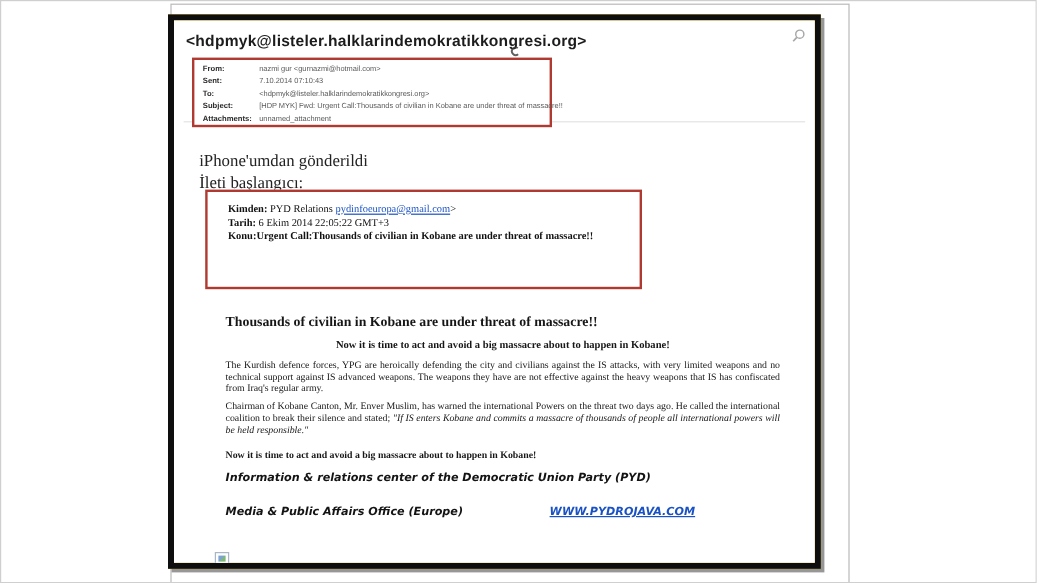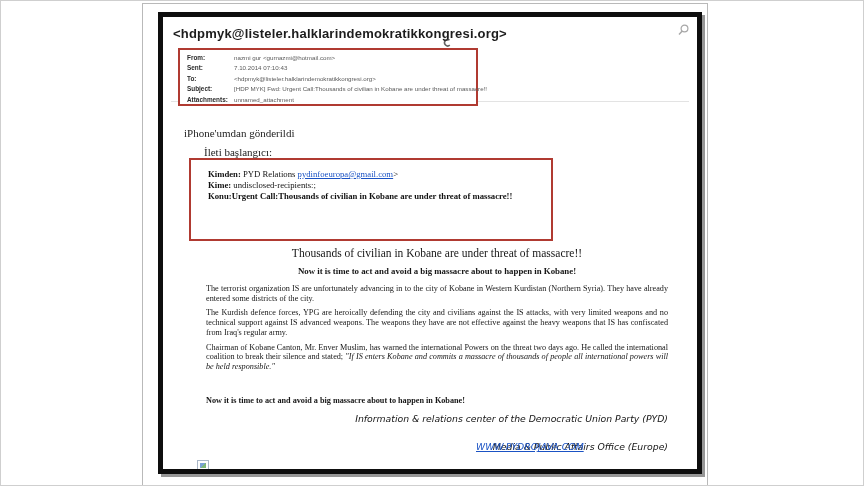--- a/index.html
+++ b/index.html
@@ -12,21 +12,21 @@
   }
 
   
   .page-guide {
     position: absolute; left: 141px; top: 2px; width: 566px; height: 500px;
     border: 1px solid #b9b9b9; background: #ffffff;
   }
 
   
   .frame {
-    position: absolute; left: 157px; top: 11px; width: 544px; height: 462px;
+    position: absolute; left: 139px; top: 11px; width: 544px; height: 462px;
     border: 5px solid #0e0e0e; background: #eab308;
     box-shadow: 3px 3px 0 #979797;
   }
   .content { position: relative; width: 100%; height: 100%; overflow: hidden; background: #fff; }
 
   .mail-title {
     position: absolute; left: 10px; top: 9px;
     font-size: 13px; font-weight: bold; color: #1c1c1c; letter-spacing: 0.2px;
     white-space: nowrap;
   }
@@ -39,44 +39,44 @@
     background: #e3e3e3; z-index: 0;
   }
 
   .redbox { border: 2px solid #b03a31; background: #ffffff; position: absolute; z-index: 1; }
 
   .hdr-box { left: 15px; top: 31px; width: 300px; height: 58px; padding: 3px 6px 0 7px; }
   .hdr-row { display: flex; line-height: 10.4px; white-space: nowrap; }
   .hdr-label { width: 47px; flex: 0 0 47px; font-size: 6.4px; font-weight: bold; color: #2b2b2b; }
   .hdr-value { font-size: 6.2px; color: #5a5a5a; }
 
-  .plain-line { position: absolute; font-family: "Liberation Serif", serif; font-size: 11px; color: #222; white-space: nowrap; }
+  .plain-line { position: absolute; font-family: "Liberation Serif", serif; font-size: 14px; color: #222; white-space: nowrap; }
   .iphone-line { left: 21px; top: 110px; }
-  .ileti-line  { left: 21px; top: 129px; margin-left: 20px; }
+  .ileti-line  { left: 21px; top: 129px; }
 
   .fwd-box { left: 26px; top: 141px; width: 364px; height: 83px; padding: 9px 24px 0 17px; }
   .fwd-line { font-family: "Liberation Serif", serif; font-size: 8.7px; line-height: 11.2px; color: #111; white-space: nowrap; }
   .fwd-line b { font-weight: bold; }
   .fwd-line.konu { font-weight: bold; }
   a.mail-link { color: #1a52c4; text-decoration: underline; cursor: pointer; }
 
   .body-flow {
     position: absolute; left: 43px; top: 230px; width: 462px;
     font-family: "Liberation Serif", serif; color: #161616;
   }
-  .body-h1 { text-align: center; font-size: 11.5px; font-weight: normal; margin: 0 0 6px 0; line-height: 13px; }
+  .body-h1 { text-align: left; font-size: 11.5px; font-weight: bold; margin: 16px 0 6px 0; line-height: 13px; }
   .body-h2 { text-align: center; font-size: 8.8px;  font-weight: bold; margin: 0 0 8px 0;  line-height: 10px; }
   .body-p  { font-size: 8.2px; line-height: 9.7px; text-align: justify; margin-bottom: 5px; }
   .body-p .quote { font-style: italic; }
-  .body-p.quote-para { margin-bottom: 24px; }
+  .body-p.quote-para { margin-bottom: 12px; }
   .body-p.cta { font-weight: bold; margin-top: 2px; margin-bottom: 8px; }
 
   .footer-org, .footer-row {
-    font-family: "DejaVu Sans", sans-serif; font-weight: normal; font-style: italic;
-    font-size: 9.3px; line-height: 12px; color: #141414; white-space: nowrap; text-align: right;
+    font-family: "DejaVu Sans", sans-serif; font-weight: bold; font-style: italic;
+    font-size: 9.3px; line-height: 12px; color: #141414; white-space: nowrap;
   }
   .footer-row { position: relative; margin-top: 16px; }
   .footer-link {
     position: absolute; left: 270px; top: 0;
     color: #1a52c4; text-decoration: underline; cursor: pointer;
   }
 
   .broken-img {
     position: absolute; left: 34px; top: 443px; width: 12px; height: 14px;
     border: 1px solid #a9b6c6; background: #fdfdfd;
@@ -132,30 +132,29 @@
       </div>
 
       <div class="plain-line iphone-line">iPhone'umdan gönderildi</div>
       <div class="plain-line ileti-line">İleti başlangıcı:</div>
 
       <div class="redbox fwd-box">
         <div class="fwd-line">
           <b>Kimden:</b><span> PYD Relations </span><a class="mail-link">pydinfoeuropa@gmail.com</a><span>&gt;</span>
         </div>
         <div class="fwd-line">
-          <b>Kime:</b><span> undisclosed-recipients:;</span>
+          <b>Tarih:</b><span> 6 Ekim 2014 22:05:22 GMT+3</span>
         </div>
         <div class="fwd-line konu">Konu:Urgent Call:Thousands of civilian in Kobane are under threat of massacre!!</div>
       </div>
 
       <div class="body-flow">
         <div class="body-h1">Thousands of civilian in Kobane are under threat of massacre!!</div>
         <div class="body-h2">Now it is time to act and avoid a big massacre about to happen in Kobane!</div>
 
-        <p class="body-p">The terrorist organization IS are unfortunately advancing in to the city of Kobane in Western Kurdistan (Northern Syria). They have already entered some districts of the city.</p>
         <p class="body-p">The Kurdish defence forces, YPG are heroically defending the city and civilians against the IS attacks, with very limited weapons and no technical support against IS advanced weapons. The weapons they have are not effective against the heavy weapons that IS has confiscated from Iraq's regular army.</p>
 
         <p class="body-p quote-para"><span>Chairman of Kobane Canton, Mr. Enver Muslim, has warned the international Powers on the threat two days ago. He called the international coalition to break their silence and stated; </span><span class="quote">"If IS enters Kobane and commits a massacre of thousands of people all international powers will be held responsible."</span></p>
 
         <p class="body-p cta">Now it is time to act and avoid a big massacre about to happen in Kobane!</p>
 
         <div class="footer-org">Information &amp; relations center of the Democratic Union Party (PYD)</div>
         <div class="footer-row">
           <span>Media &amp; Public Affairs Office (Europe)</span>
           <a class="footer-link">WWW.PYDROJAVA.COM</a>

